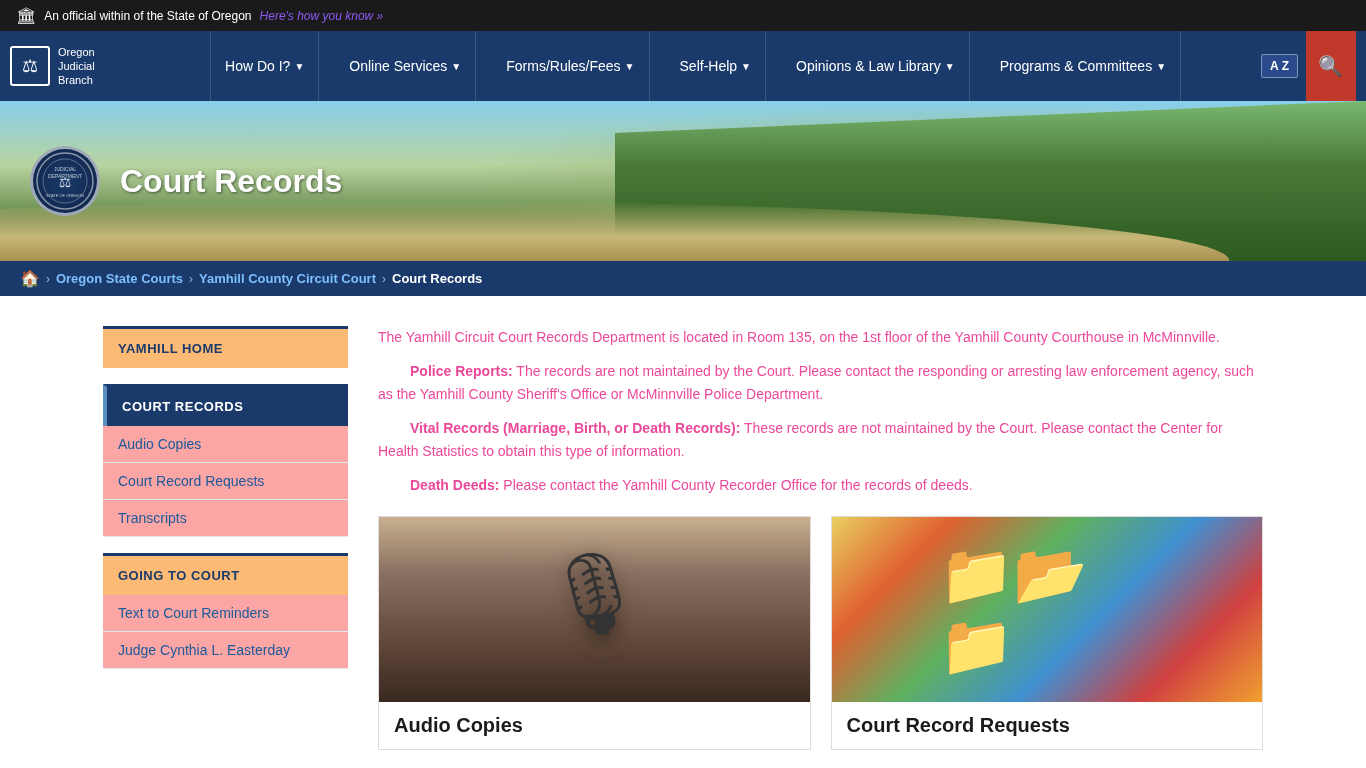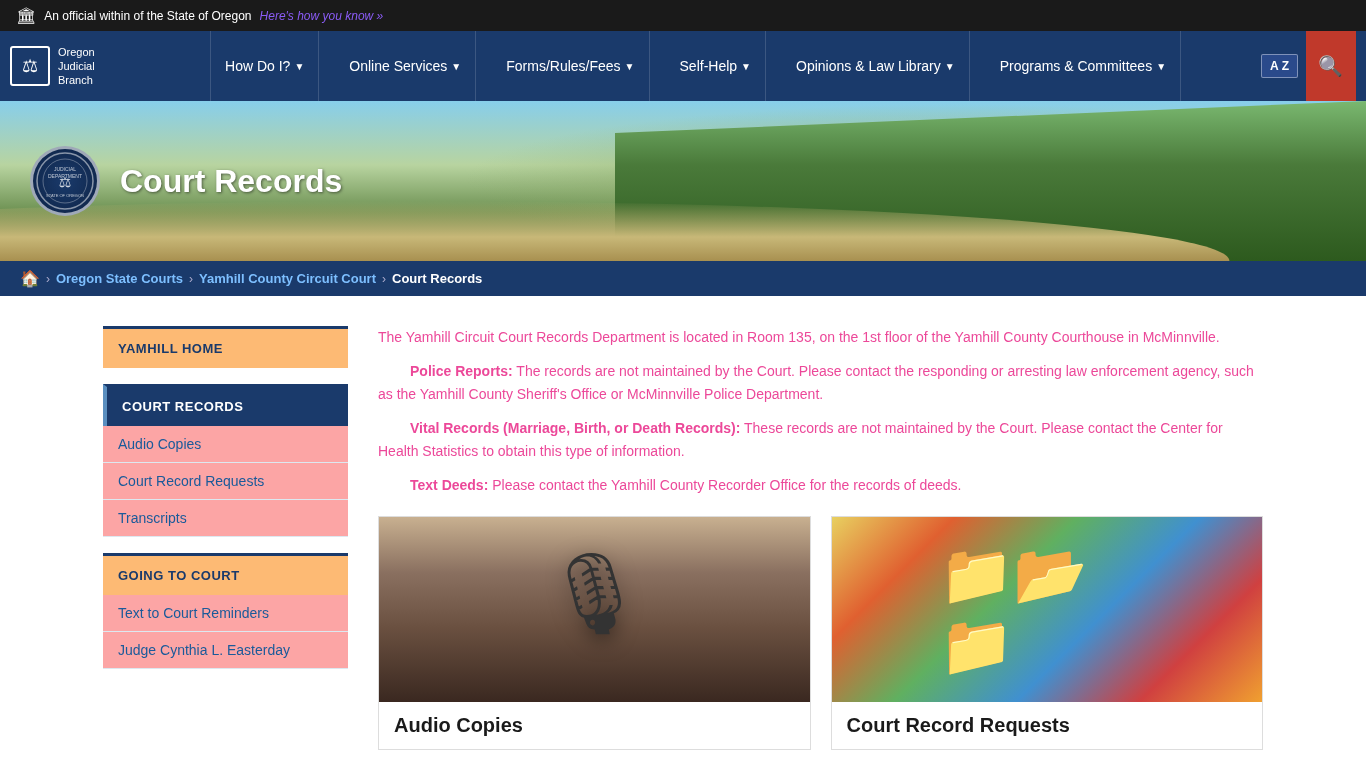--- a/index.html
+++ b/index.html
@@ -407,21 +407,21 @@
       <p class="info-text">The Yamhill Circuit Court Records Department is located in Room 135, on the 1st floor of the Yamhill County Courthouse in McMinnville.</p>
       <p class="info-text">
         <strong>Police Reports:</strong>
         <span> The records are not maintained by the Court. Please contact the responding or arresting law enforcement agency, such as the Yamhill County Sheriff's Office or McMinnville Police Department.</span>
       </p>
       <p class="info-text">
         <strong>Vital Records (Marriage, Birth, or Death Records):</strong>
         <span> These records are not maintained by the Court. Please contact the Center for Health Statistics to obtain this type of information.</span>
       </p>
       <p class="info-text">
-        <strong>Text Deeds:</strong>
+        <strong>Death Deeds:</strong>
         <span> Please contact the Yamhill County Recorder Office for the records of deeds.</span>
       </p>
 
       <div class="image-cards">
         <div class="image-card">
           <div class="image-card-img img-microphone"></div>
           <div class="image-card-title">Audio Copies</div>
         </div>
         <div class="image-card">
           <div class="image-card-img img-folders"></div>

